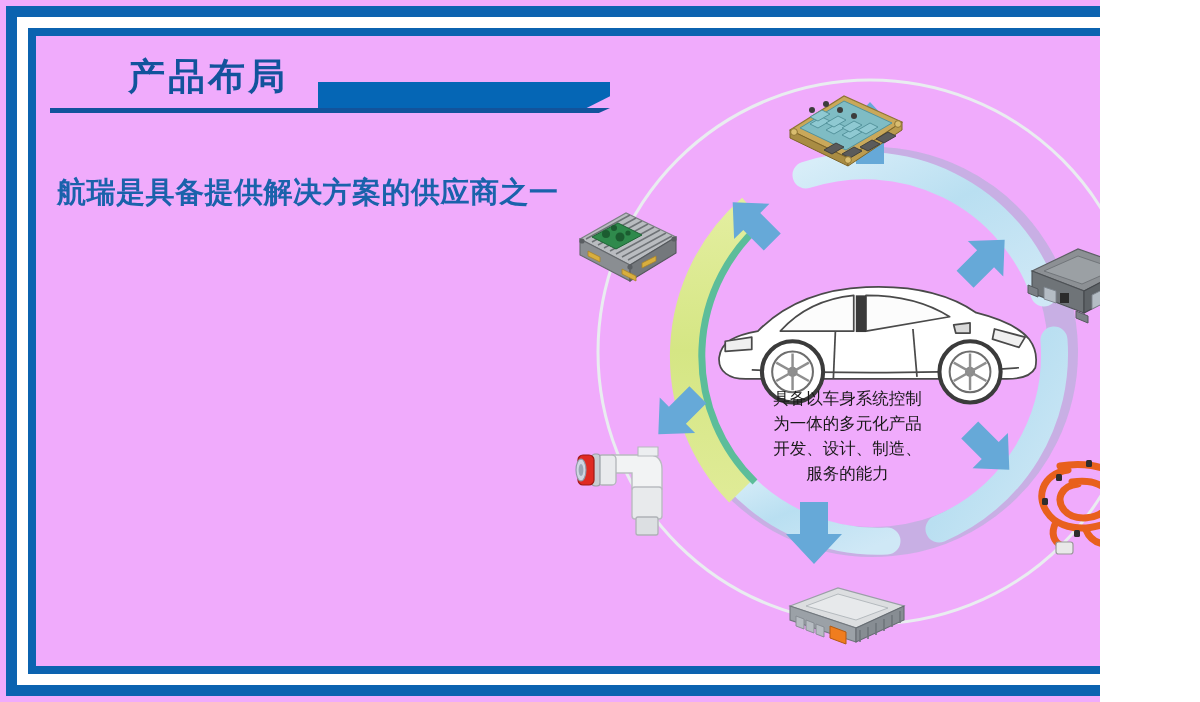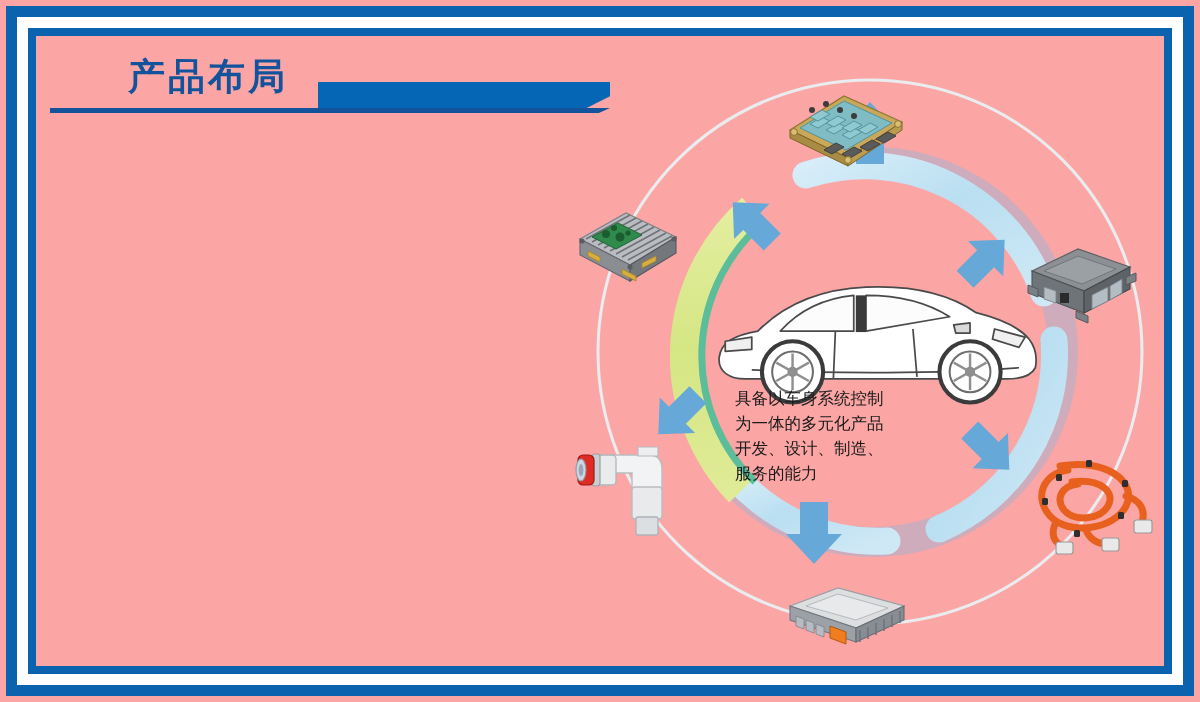--- a/index.html
+++ b/index.html
@@ -5,23 +5,23 @@
   html, body {
     margin: 0;
     padding: 0;
     background: #ffffff;
   }
   body {
     font-family: "Liberation Serif", "DejaVu Serif", serif;
   }
   #slide {
     position: relative;
-    width: 1200px;
+    width: 1100px;
     height: 702px;
-    background: #fca5a5;
+    background: #f0abfc;
     overflow: hidden;
     text-decoration: underline;
   }
 
   
   .frame-outer {
     position: absolute;
     left: 6px; top: 6px;
     width: 1188px; height: 690px;
     border: 11px solid #0b63b0;
@@ -115,21 +115,21 @@
     width: 630px;
     height: 625px;
   }
   .diagram svg { display: block; }
 
   .center-caption {
     position: absolute;
     left: 735px;
     top: 386px;
     width: 225px;
-    text-align: left;
+    text-align: center;
     font-family: "Liberation Sans", "DejaVu Sans", sans-serif;
     font-size: 16.5px;
     color: #1a1a1a;
     line-height: 25px;
     white-space: pre-line;
   }
 
   
   .product {
     position: absolute;
@@ -143,20 +143,21 @@
   <div class="frame-outer"></div>
   <div class="frame-white-gap"></div>
   <div class="frame-inner"></div>
 
   <div class="title-zone">
     <div class="title-banner"></div>
     <div class="title-text">产品布局</div>
     <div class="title-rule"></div>
   </div>
 
+  <div class="subtitle">航瑞是具备提供解决方案的供应商之一</div>
 
   <div class="diagram">
     <svg width="630" height="625" viewBox="0 0 630 625" xmlns="http://www.w3.org/2000/svg">
       <defs>
         <linearGradient id="ringGrad" x1="0" y1="0" x2="1" y2="1">
           <stop offset="0%" stop-color="#d7edf8"></stop>
           <stop offset="45%" stop-color="#b9dff1"></stop>
           <stop offset="100%" stop-color="#cfe8f6"></stop>
         </linearGradient>
         <linearGradient id="greenGrad" x1="0" y1="0" x2="0" y2="1">

